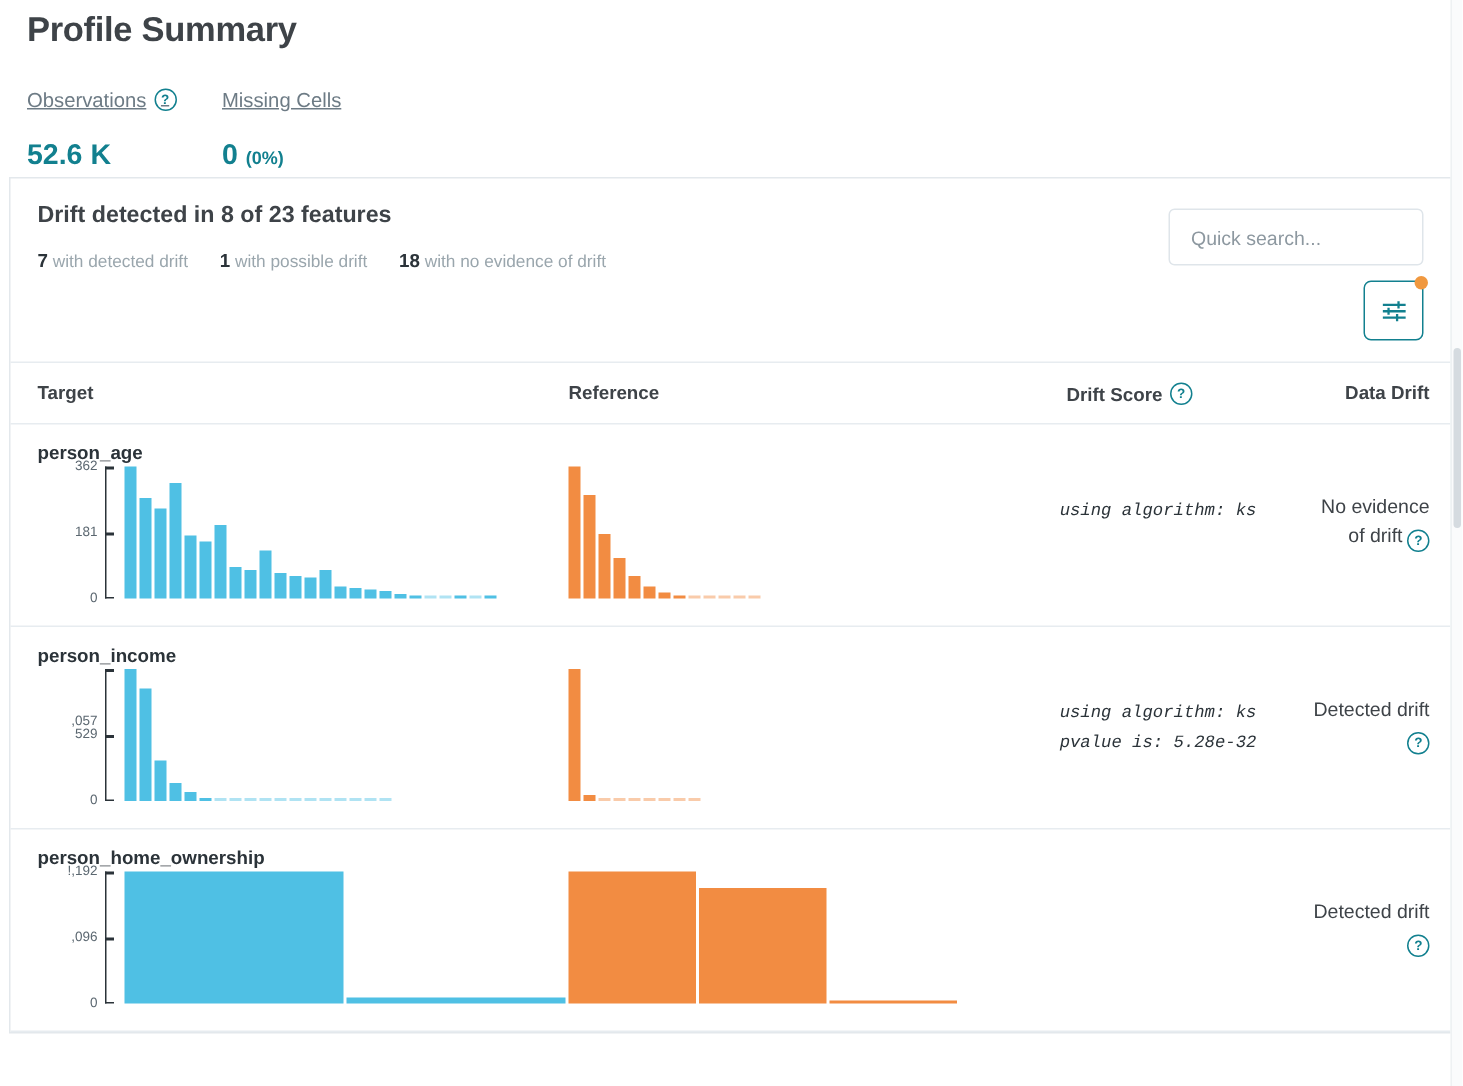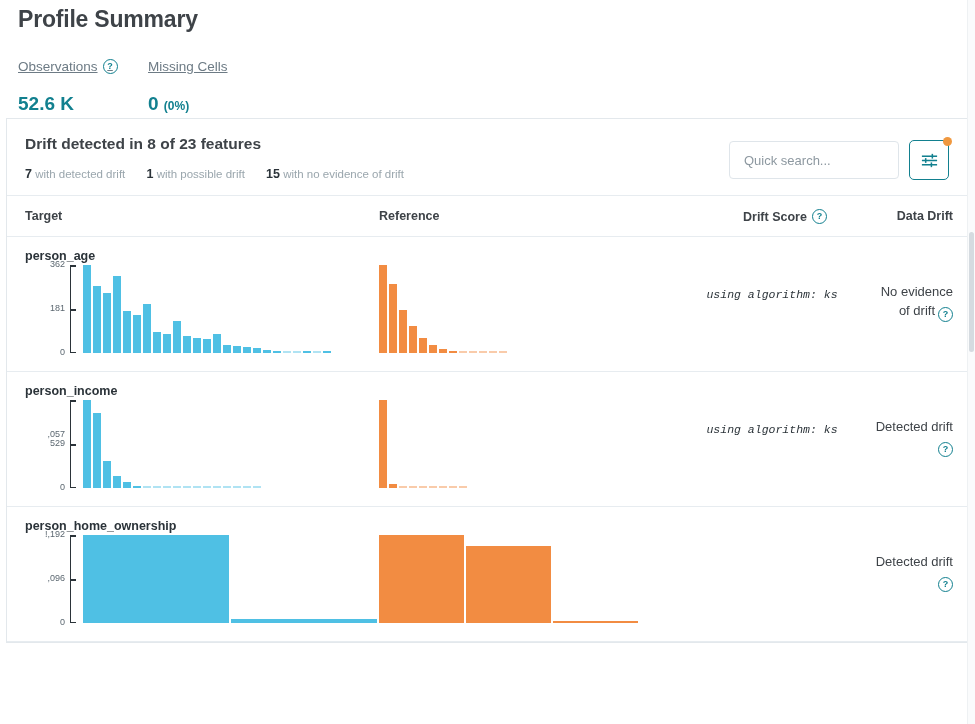--- a/index.html
+++ b/index.html
@@ -40,21 +40,21 @@
     position: absolute; left: 6px; top: 118px;
     width: 962px; border: 1px solid #e3e8ec; border-top: 1px solid #e3e8ec;
     background: #fff; box-sizing: border-box;
   }
   .card-head { padding: 16px 18px 14px 18px; display: flex; justify-content: space-between; }
   .drift-title { font-size: 15.5px; font-weight: bold; color: #3e4348; }
   .drift-counts { margin-top: 14px; font-size: 11.5px; color: #9aa6ad; }
   .drift-counts .num { color: #2b3339; font-weight: bold; font-size: 12.5px; }
   .drift-counts .seg { margin-right: 18px; white-space: nowrap; }
 
-  .search-wrap { display: flex; align-items: center; gap: 10px; padding-top: 4px; }
+  .search-wrap { display: flex; align-items: flex-end; gap: 10px; padding-top: 4px; flex-direction: column; }
   .search-box {
     width: 170px; height: 38px; border: 1px solid #dfe5ea; border-radius: 4px;
     display: flex; align-items: center; padding: 0 10px 0 12px; box-sizing: border-box;
     background: #fff;
   }
   .search-box input {
     border: none; outline: none; flex: 1; font-size: 13px; color: #5b6770;
     font-family: "Liberation Sans", sans-serif; background: transparent;
   }
   .search-box input::placeholder { color: #8d98a0; }
@@ -69,21 +69,21 @@
   }
 
   
   .thead {
     border-top: 1px solid #e7ecf0; border-bottom: 1px solid #e7ecf0;
     height: 40px; position: relative;
   }
   .thead .th { position: absolute; top: 13px; font-size: 12.5px; font-weight: bold; color: #3e4348; }
   .th-target { left: 18px; text-align: right; }
   .th-reference { left: 372px; }
-  .th-score { left: 736px; display: flex; align-items: center; gap: 5px; }
+  .th-score { left: 704px; display: flex; align-items: center; gap: 5px; }
   .th-drift { right: 14px; }
 
   .frow { position: relative; border-bottom: 1px solid #e7ecf0; height: 134px; }
   .fname {
     position: absolute; left: 18px; top: 12px;
     font-size: 12.5px; font-weight: bold; color: #2b3339;
   }
   .chart { position: absolute; top: 28px; }
   .chart.target { left: 18px; }
   .chart.reference { left: 372px; }
@@ -155,21 +155,21 @@
         <div class="drift-counts">
           <span class="seg">
             <span class="num">7</span>
             <span>with detected drift</span>
           </span>
           <span class="seg">
             <span class="num">1</span>
             <span>with possible drift</span>
           </span>
           <span class="seg">
-            <span class="num">15</span>
+            <span class="num">18</span>
             <span>with no evidence of drift</span>
           </span>
         </div>
       </div>
 
       <div class="search-wrap">
         <div class="search-box">
           <input type="text" placeholder="Quick search..." style="">
           <svg width="17" height="17" viewBox="0 0 20 20">
             <circle cx="8.5" cy="8.5" r="5.6" fill="none" stroke="#5b6770" stroke-width="1.5"></circle>
@@ -304,20 +304,21 @@
               <div class="bar" style="height: 2px; width: 8px; margin-right: 2px; background: rgb(242, 140, 66); opacity: 0.45;"></div>
               <div class="bar" style="height: 2px; width: 8px; margin-right: 2px; background: rgb(242, 140, 66); opacity: 0.45;"></div>
               <div class="bar" style="height: 2px; width: 8px; margin-right: 2px; background: rgb(242, 140, 66); opacity: 0.45;"></div>
               <div class="bar" style="height: 2px; width: 8px; margin-right: 2px; background: rgb(242, 140, 66); opacity: 0.45;"></div>
               <div class="bar" style="height: 2px; width: 8px; margin-right: 2px; background: rgb(242, 140, 66); opacity: 0.45;"></div>
               <div class="bar" style="height: 2px; width: 8px; margin-right: 2px; background: rgb(242, 140, 66); opacity: 0.45;"></div>
             </div>
           </div>
           <div class="score">
             <div>using algorithm: ks</div>
+            <div>pvalue is: 5.28e-32</div>
           </div>
           <div class="verdict"><span>Detected drift</span><span class="hint-icon">?</span></div>
         </div>
         <div class="frow">
           <div class="fname">person_home_ownership</div>
           <div class="chart target">
             <div class="axis">
               <div class="axis-line"></div>
               <div class="axis-lbl" style="top: -6px;">!,192</div>
               <div class="axis-tick" style="top: 0px;"></div>

